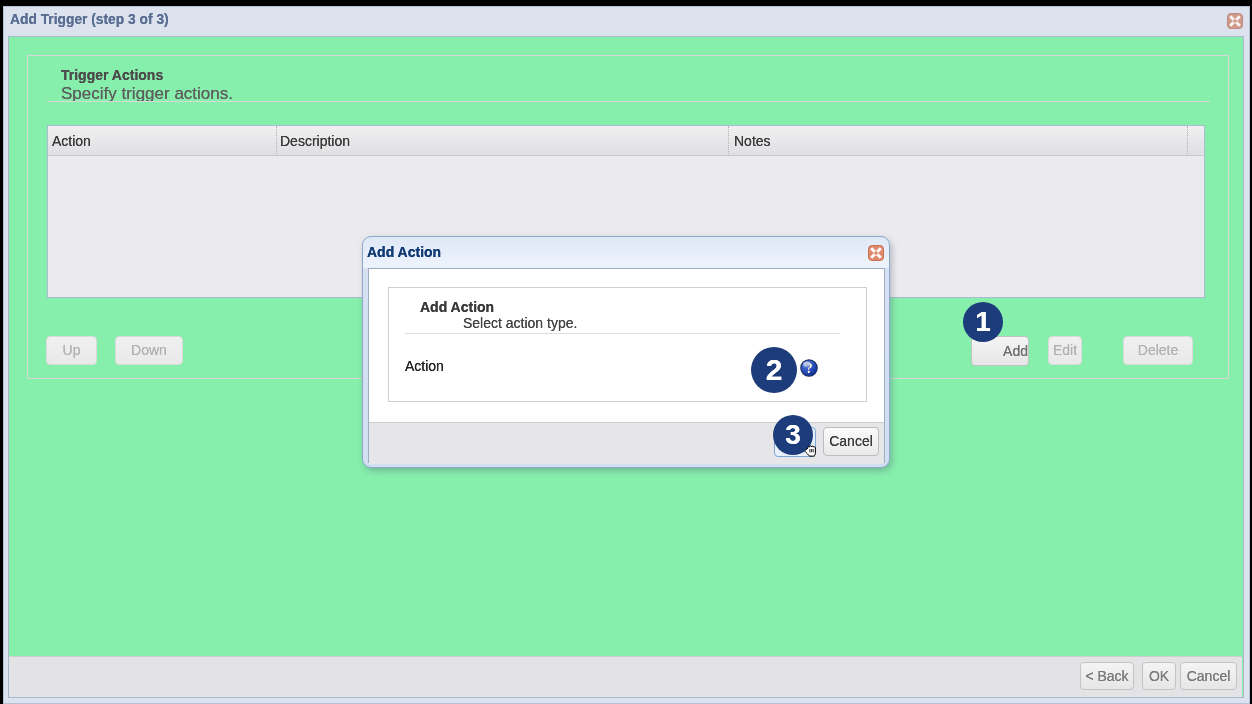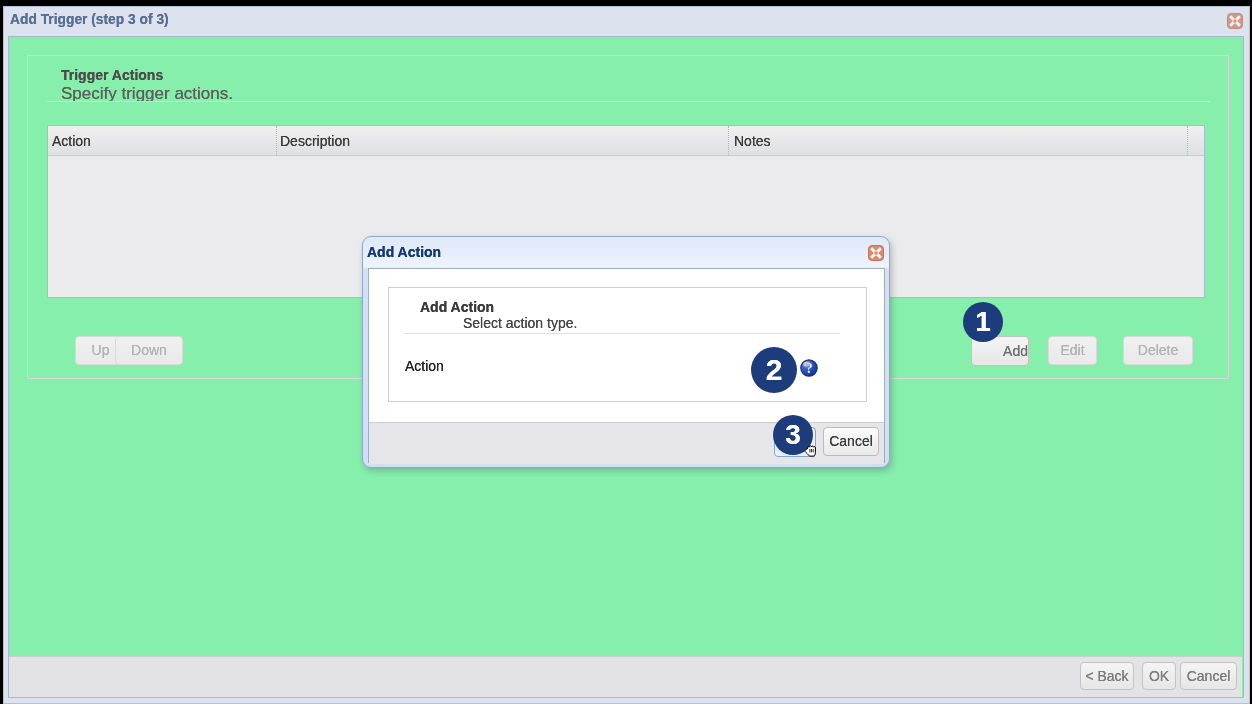--- a/index.html
+++ b/index.html
@@ -37,25 +37,25 @@
       <div class="abs" style="left:0;top:0;width:100%;height:30px;background:linear-gradient(#f0f0f1,#dfe0e2);border-bottom:1px solid #c9cacc;box-sizing:border-box;">
         <div class="abs" style="left:4px;top:7px;font-size:14px;color:#3a3a3a;">Action</div>
         <div class="abs" style="left:232px;top:7px;font-size:14px;color:#3a3a3a;">Description</div>
         <div class="abs" style="left:686px;top:7px;font-size:14px;color:#3a3a3a;">Notes</div>
         <div class="abs" style="left:228px;top:0;height:30px;border-left:1px dotted #b4b4b4;"></div>
         <div class="abs" style="left:680px;top:0;height:30px;border-left:1px dotted #b4b4b4;"></div>
         <div class="abs" style="left:1139px;top:0;height:30px;border-left:1px dotted #b4b4b4;"></div>
       </div>
     </div>
 
-    <div class="btn dis" style="left:37px;top:299px;width:51px;height:29px;line-height:27px;margin-left:29px;">Up</div>
+    <div class="btn dis" style="left:37px;top:299px;width:51px;height:29px;line-height:27px;">Up</div>
     <div class="btn dis" style="left:106px;top:299px;width:68px;height:29px;line-height:27px;">Down</div>
 
     <div class="btn en" style="left:962px;top:299px;width:58px;height:30px;line-height:28px;text-align:right;">Add</div>
-    <div class="btn dis" style="left:1039px;top:299px;width:49px;height:29px;line-height:27px;">Edit</div>
+    <div class="btn dis" style="left:1039px;top:299px;width:34px;height:29px;line-height:27px;">Edit</div>
     <div class="btn dis" style="left:1114px;top:299px;width:70px;height:29px;line-height:27px;">Delete</div>
 
     <div class="abs" style="left:0;top:619px;width:1233px;height:41px;background:#e3e3e5;border-top:1px solid #cdcdcd;box-sizing:border-box;">
       <div class="btn en" style="left:1071px;top:5px;width:54px;height:28px;line-height:26px;color:#7b7b7b;">&lt; Back</div>
       <div class="btn en" style="left:1133px;top:5px;width:34px;height:28px;line-height:26px;color:#7b7b7b;">OK</div>
       <div class="btn en" style="left:1171px;top:5px;width:57px;height:28px;line-height:26px;color:#7b7b7b;">Cancel</div>
     </div>
   </div>
 </div>
 

